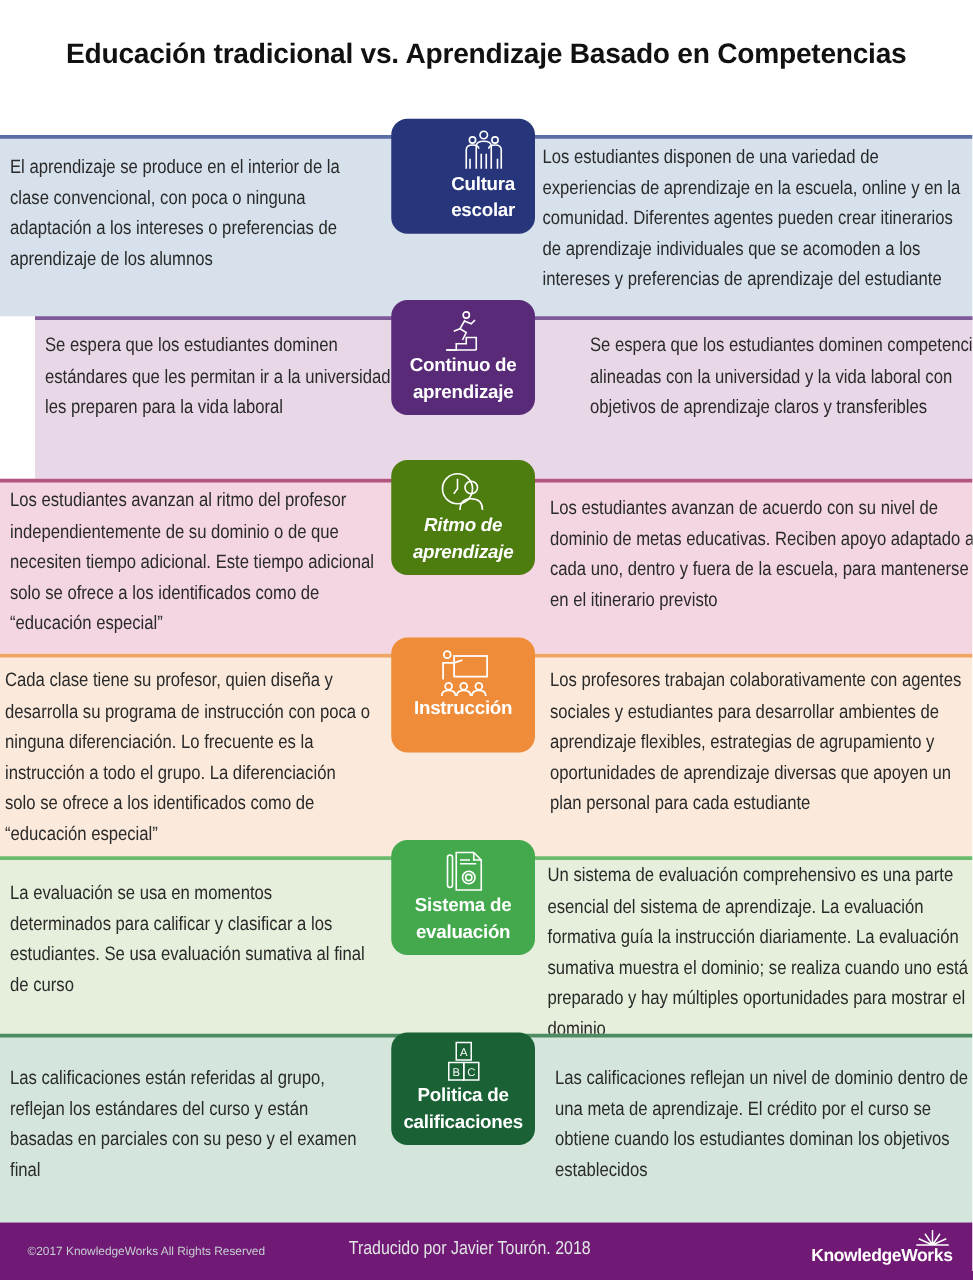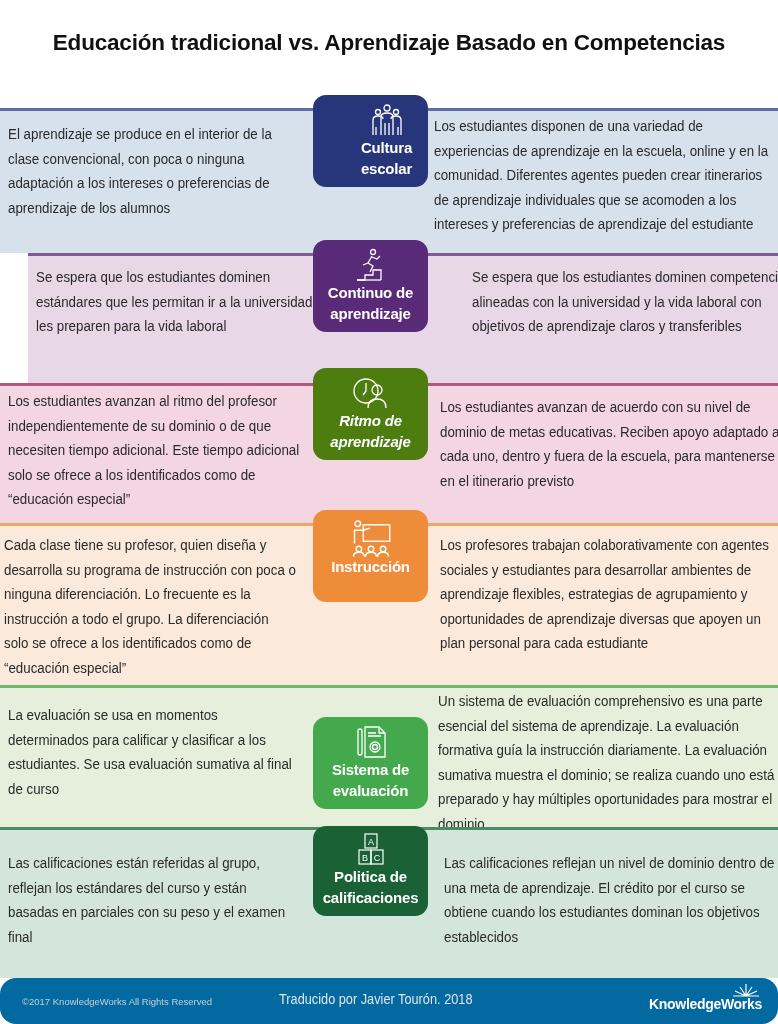--- a/index.html
+++ b/index.html
@@ -29,23 +29,22 @@
     position: absolute; left: 313px; width: 115px; height: 92px; border-radius: 13px;
     color: #fff; text-align: center; z-index: 2;
   }
   .badge .icon { display: block; margin: 8px auto 0 auto; width: 40px; height: 34px; }
   .badge .label {
     display: block; font-family: "Liberation Sans", sans-serif; font-weight: bold;
     font-size: 15px; line-height: 20px; margin-top: 1px; letter-spacing: -0.2px;
   }
 
   .footer {
-    position: absolute; left: 0; top: 978px; width: 778px; height: 46px; background: #0369a1;
+    position: absolute; left: 0; top: 978px; width: 778px; height: 46px; background: #701a75;
     color: #d6dcde;
-    border-radius: 16px;
   }
   .footer .copy { position: absolute; left: 22px; top: 18px; font-size: 9.5px; color: #c7cfd2; }
   .footer .trans {
     position: absolute; left: 279px; top: 12px; font-size: 15px; color: #e2e6e7;
     transform: scaleX(0.85); transform-origin: left top;
   }
   .footer .brand { position: absolute; right: 16px; top: 18px; font-size: 14px; color: #fff; font-weight: bold; letter-spacing: -0.3px; }
   .footer .spark { position: absolute; right: 18px; top: 4px; width: 28px; height: 16px; }
 </style>
 </head>
@@ -120,21 +119,21 @@
     <path d="M4 34q0-4 5-4t5 4M15 34q0-4 5-4t5 4M26 34q0-4 5-4t5 4"></path>
   </svg>
   <span class="label" style="margin-top:-1px;">Instrucción</span>
 </div>
 
 <section class="band" style="top:685px;height:142px;background:#e5efdb;padding-left:43px;">
   <div class="rule" style="background:#6cbb6f;"></div>
   <p class="txt left" style="top:18px;">La evaluación se usa en momentos determinados para calificar y clasificar a los estudiantes. Se usa evaluación sumativa al final de curso</p>
   <p class="txt right" style="top:4px;left:438px;">Un sistema de evaluación comprehensivo es una parte esencial del sistema de aprendizaje. La evaluación formativa guía la instrucción diariamente. La evaluación sumativa muestra el dominio; se realiza cuando uno está preparado y hay múltiples oportunidades para mostrar el dominio</p>
 </section>
-<div class="badge" style="top:672px;background:#43a94c;margin-top:45px;">
+<div class="badge" style="top:672px;background:#43a94c;">
   <svg class="icon" viewBox="0 0 40 34" fill="none" stroke="#fff" stroke-width="1.3">
     <rect x="7" y="4" width="4" height="26" rx="2"></rect>
       <path d="M14 2h14l6 6v24H14z"></path>
       <path d="M28 2v6h6"></path>
     <path d="M17 8h8M17 11h13"></path>
       <circle cx="24" cy="22" r="5"></circle>
       <circle cx="24" cy="22" r="2.5"></circle>
   </svg>
   <span class="label">Sistema de</span>
   <span class="label">evaluación</span>

